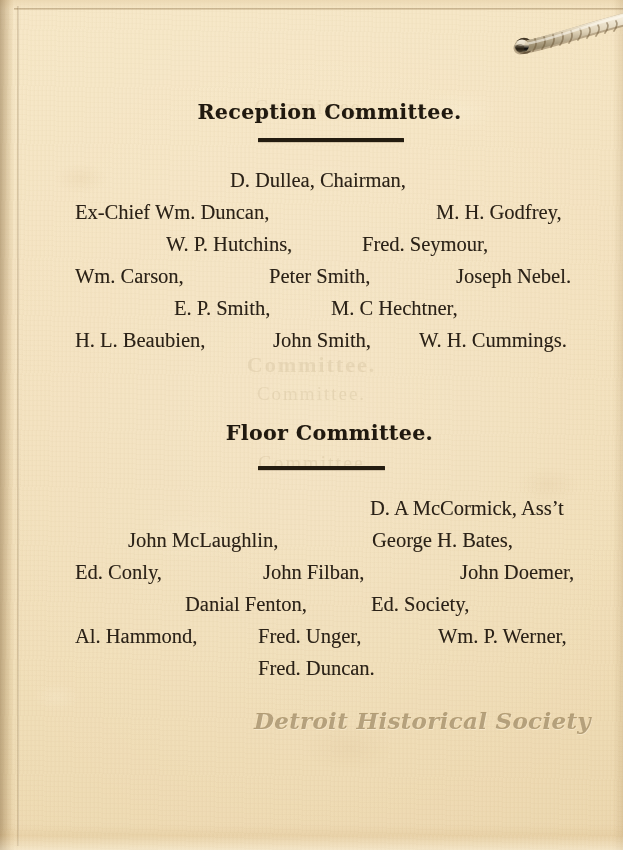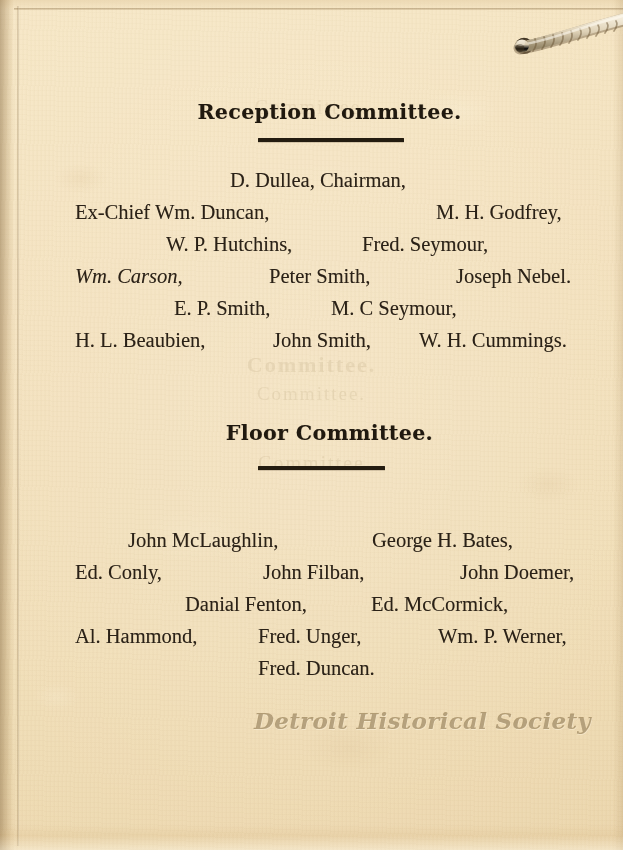--- a/index.html
+++ b/index.html
@@ -243,52 +243,53 @@
         </div>
         <div class="name-row">
           <span class="cell" style="left: 57px;">Ex-Chief Wm. Duncan,</span>
           <span class="cell" style="left: 418px;">M. H.  Godfrey,</span>
         </div>
         <div class="name-row">
           <span class="cell" style="left: 148px;">W. P. Hutchins,</span>
           <span class="cell" style="left: 344px;">Fred. Seymour,</span>
         </div>
         <div class="name-row">
-          <span class="cell" style="left: 57px; font-style: italic;">Wm. Carson,</span>
+          <span class="cell" style="left: 57px;">Wm. Carson,</span>
           <span class="cell" style="left: 251px;">Peter Smith,</span>
           <span class="cell" style="left: 438px;">Joseph Nebel.</span>
         </div>
         <div class="name-row">
           <span class="cell" style="left: 156px;">E. P. Smith,</span>
-          <span class="cell" style="left: 313px;">M. C  Seymour,</span>
+          <span class="cell" style="left: 313px;">M. C  Hechtner,</span>
         </div>
         <div class="name-row">
           <span class="cell" style="left: 57px;">H. L. Beaubien,</span>
           <span class="cell" style="left: 255px;">John Smith,</span>
           <span class="cell" style="left: 401px;">W. H. Cummings.</span>
         </div>
       </div>
 
     <div class="heading" id="heading-floor">Floor Committee.</div>
     <div class="rule" id="rule-floor"></div>
     <div class="namelist" id="floor-names">
         <div class="name-row">
+          <span class="cell" style="left: 352px;">D. A  McCormick, Ass’t</span>
         </div>
         <div class="name-row">
           <span class="cell" style="left: 110px;">John  McLaughlin,</span>
           <span class="cell" style="left: 354px;">George H. Bates,</span>
         </div>
         <div class="name-row">
           <span class="cell" style="left: 57px;">Ed. Conly,</span>
           <span class="cell" style="left: 245px;">John Filban,</span>
           <span class="cell" style="left: 442px;">John Doemer,</span>
         </div>
         <div class="name-row">
           <span class="cell" style="left: 167px;">Danial Fenton,</span>
-          <span class="cell" style="left: 353px;">Ed. McCormick,</span>
+          <span class="cell" style="left: 353px;">Ed. Society,</span>
         </div>
         <div class="name-row">
           <span class="cell" style="left: 57px;">Al. Hammond,</span>
           <span class="cell" style="left: 240px;">Fred. Unger,</span>
           <span class="cell" style="left: 420px;">Wm. P. Werner,</span>
         </div>
         <div class="name-row">
           <span class="cell" style="left: 240px;">Fred.  Duncan.</span>
         </div>
       </div>

